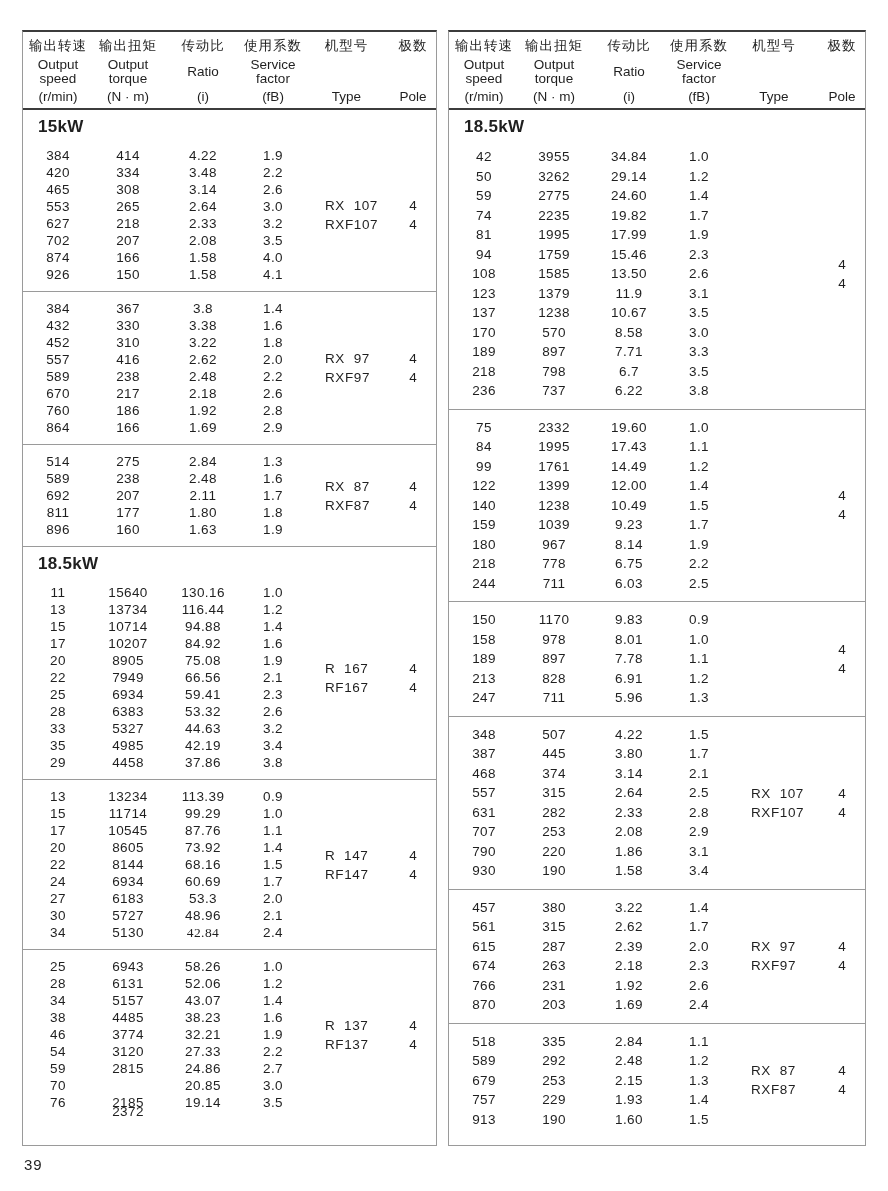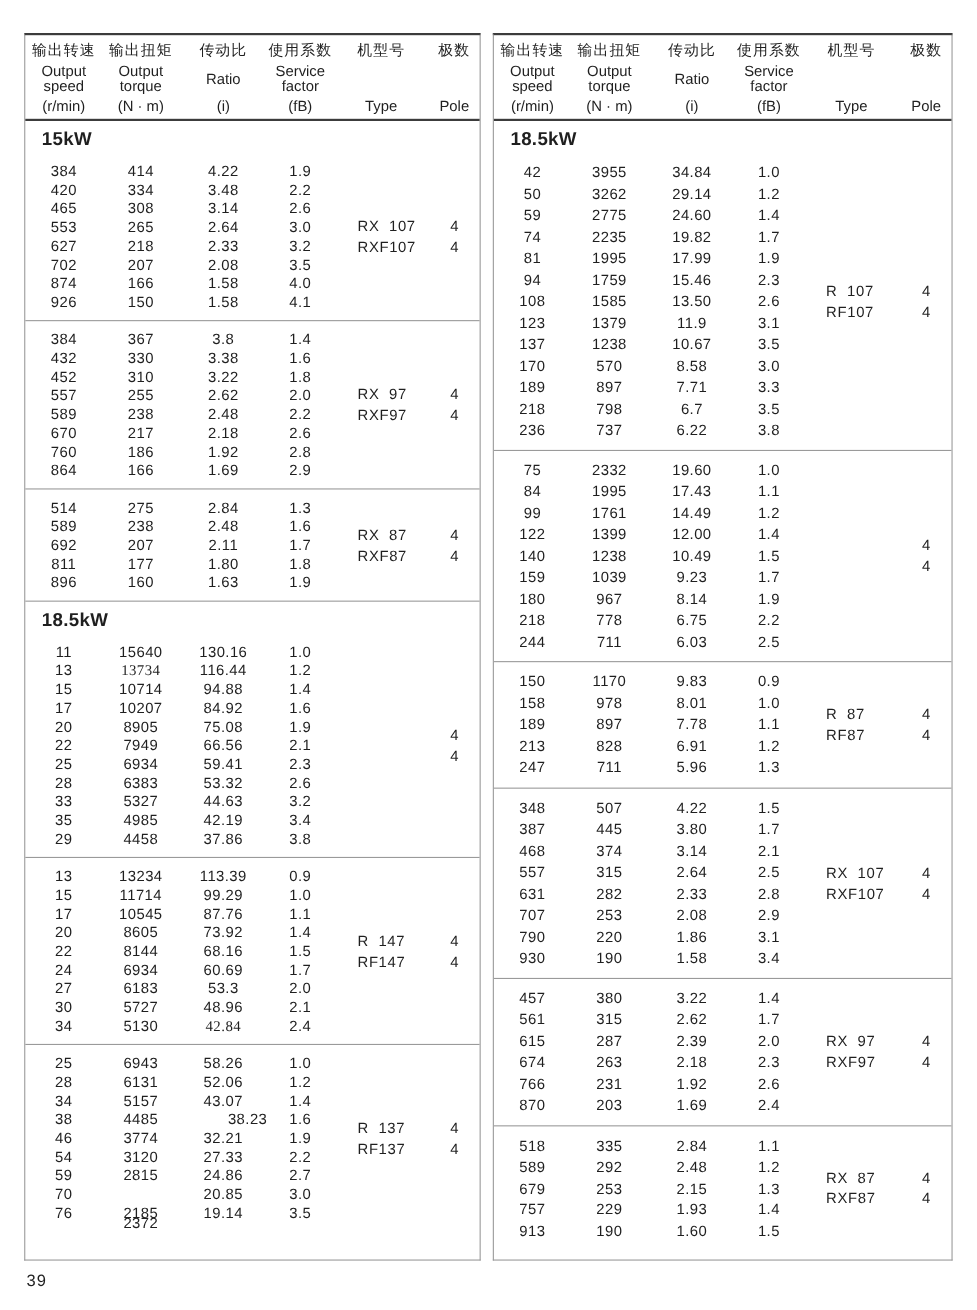--- a/index.html
+++ b/index.html
@@ -165,21 +165,21 @@
           <div class="cell" style="grid-area: 1 / 4;">1.4</div>
           <div class="cell" style="grid-area: 2 / 1;">432</div>
           <div class="cell" style="grid-area: 2 / 2;">330</div>
           <div class="cell" style="grid-area: 2 / 3;">3.38</div>
           <div class="cell" style="grid-area: 2 / 4;">1.6</div>
           <div class="cell" style="grid-area: 3 / 1;">452</div>
           <div class="cell" style="grid-area: 3 / 2;">310</div>
           <div class="cell" style="grid-area: 3 / 3;">3.22</div>
           <div class="cell" style="grid-area: 3 / 4;">1.8</div>
           <div class="cell" style="grid-area: 4 / 1;">557</div>
-          <div class="cell" style="grid-area: 4 / 2;">255</div>
+          <div class="cell" style="grid-area: 4 / 2;">416</div>
           <div class="cell" style="grid-area: 4 / 3;">2.62</div>
           <div class="cell" style="grid-area: 4 / 4;">2.0</div>
           <div class="cell" style="grid-area: 5 / 1;">589</div>
           <div class="cell" style="grid-area: 5 / 2;">238</div>
           <div class="cell" style="grid-area: 5 / 3;">2.48</div>
           <div class="cell" style="grid-area: 5 / 4;">2.2</div>
           <div class="cell" style="grid-area: 6 / 1;">670</div>
           <div class="cell" style="grid-area: 6 / 2;">217</div>
           <div class="cell" style="grid-area: 6 / 3;">2.18</div>
           <div class="cell" style="grid-area: 6 / 4;">2.6</div>
@@ -226,21 +226,21 @@
         </div>
       </div>
       <div class="section">
         <div class="section-title">18.5kW</div>
         <div class="block" style="grid-template-rows: repeat(11, var(--rh));">
           <div class="cell" style="grid-area: 1 / 1;">11</div>
           <div class="cell" style="grid-area: 1 / 2;">15640</div>
           <div class="cell" style="grid-area: 1 / 3;">130.16</div>
           <div class="cell" style="grid-area: 1 / 4;">1.0</div>
           <div class="cell" style="grid-area: 2 / 1;">13</div>
-          <div class="cell" style="grid-area: 2 / 2; font-family: Liberation Serif, serif;">13734</div>
+          <div class="cell" style="grid-area: 2 / 2;">13734</div>
           <div class="cell" style="grid-area: 2 / 3;">116.44</div>
           <div class="cell" style="grid-area: 2 / 4;">1.2</div>
           <div class="cell" style="grid-area: 3 / 1;">15</div>
           <div class="cell" style="grid-area: 3 / 2;">10714</div>
           <div class="cell" style="grid-area: 3 / 3;">94.88</div>
           <div class="cell" style="grid-area: 3 / 4;">1.4</div>
           <div class="cell" style="grid-area: 4 / 1;">17</div>
           <div class="cell" style="grid-area: 4 / 2;">10207</div>
           <div class="cell" style="grid-area: 4 / 3;">84.92</div>
           <div class="cell" style="grid-area: 4 / 4;">1.6</div>
@@ -265,20 +265,21 @@
           <div class="cell" style="grid-area: 9 / 3;">44.63</div>
           <div class="cell" style="grid-area: 9 / 4;">3.2</div>
           <div class="cell" style="grid-area: 10 / 1;">35</div>
           <div class="cell" style="grid-area: 10 / 2;">4985</div>
           <div class="cell" style="grid-area: 10 / 3;">42.19</div>
           <div class="cell" style="grid-area: 10 / 4;">3.4</div>
           <div class="cell" style="grid-area: 11 / 1;">29</div>
           <div class="cell" style="grid-area: 11 / 2;">4458</div>
           <div class="cell" style="grid-area: 11 / 3;">37.86</div>
           <div class="cell" style="grid-area: 11 / 4;">3.8</div>
+          <div class="type-cell" style="grid-area: 1 / 5 / 12;"><div>R  167</div><div>RF167</div></div>
           <div class="pole-cell" style="grid-area: 1 / 6 / 12;">
             <div>4</div>
             <div>4</div>
           </div>
         </div>
         <div class="block" style="grid-template-rows: repeat(9, var(--rh));">
           <div class="cell" style="grid-area: 1 / 1;">13</div>
           <div class="cell" style="grid-area: 1 / 2;">13234</div>
           <div class="cell" style="grid-area: 1 / 3;">113.39</div>
           <div class="cell" style="grid-area: 1 / 4;">0.9</div>
@@ -328,21 +329,21 @@
           <div class="cell" style="grid-area: 2 / 1;">28</div>
           <div class="cell" style="grid-area: 2 / 2;">6131</div>
           <div class="cell" style="grid-area: 2 / 3;">52.06</div>
           <div class="cell" style="grid-area: 2 / 4;">1.2</div>
           <div class="cell" style="grid-area: 3 / 1;">34</div>
           <div class="cell" style="grid-area: 3 / 2;">5157</div>
           <div class="cell" style="grid-area: 3 / 3;">43.07</div>
           <div class="cell" style="grid-area: 3 / 4;">1.4</div>
           <div class="cell" style="grid-area: 4 / 1;">38</div>
           <div class="cell" style="grid-area: 4 / 2;">4485</div>
-          <div class="cell" style="grid-area: 4 / 3; text-align: right;">38.23</div>
+          <div class="cell" style="grid-area: 4 / 3;">38.23</div>
           <div class="cell" style="grid-area: 4 / 4;">1.6</div>
           <div class="cell" style="grid-area: 5 / 1;">46</div>
           <div class="cell" style="grid-area: 5 / 2;">3774</div>
           <div class="cell" style="grid-area: 5 / 3;">32.21</div>
           <div class="cell" style="grid-area: 5 / 4;">1.9</div>
           <div class="cell" style="grid-area: 6 / 1;">54</div>
           <div class="cell" style="grid-area: 6 / 2;">3120</div>
           <div class="cell" style="grid-area: 6 / 3;">27.33</div>
           <div class="cell" style="grid-area: 6 / 4;">2.2</div>
           <div class="cell" style="grid-area: 7 / 1;">59</div>
@@ -457,21 +458,20 @@
           <div class="cell" style="grid-area: 11 / 3;">7.71</div>
           <div class="cell" style="grid-area: 11 / 4;">3.3</div>
           <div class="cell" style="grid-area: 12 / 1;">218</div>
           <div class="cell" style="grid-area: 12 / 2;">798</div>
           <div class="cell" style="grid-area: 12 / 3;">6.7</div>
           <div class="cell" style="grid-area: 12 / 4;">3.5</div>
           <div class="cell" style="grid-area: 13 / 1;">236</div>
           <div class="cell" style="grid-area: 13 / 2;">737</div>
           <div class="cell" style="grid-area: 13 / 3;">6.22</div>
           <div class="cell" style="grid-area: 13 / 4;">3.8</div>
-          <div class="type-cell" style="grid-area: 1 / 5 / 14;"><div>R  107</div><div>RF107</div></div>
           <div class="pole-cell" style="grid-area: 1 / 6 / 14;">
             <div>4</div>
             <div>4</div>
           </div>
         </div>
         <div class="block" style="grid-template-rows: repeat(9, var(--rh));">
           <div class="cell" style="grid-area: 1 / 1;">75</div>
           <div class="cell" style="grid-area: 1 / 2;">2332</div>
           <div class="cell" style="grid-area: 1 / 3;">19.60</div>
           <div class="cell" style="grid-area: 1 / 4;">1.0</div>
@@ -526,21 +526,20 @@
           <div class="cell" style="grid-area: 3 / 3;">7.78</div>
           <div class="cell" style="grid-area: 3 / 4;">1.1</div>
           <div class="cell" style="grid-area: 4 / 1;">213</div>
           <div class="cell" style="grid-area: 4 / 2;">828</div>
           <div class="cell" style="grid-area: 4 / 3;">6.91</div>
           <div class="cell" style="grid-area: 4 / 4;">1.2</div>
           <div class="cell" style="grid-area: 5 / 1;">247</div>
           <div class="cell" style="grid-area: 5 / 2;">711</div>
           <div class="cell" style="grid-area: 5 / 3;">5.96</div>
           <div class="cell" style="grid-area: 5 / 4;">1.3</div>
-          <div class="type-cell" style="grid-area: 1 / 5 / 6;"><div>R  87</div><div>RF87</div></div>
           <div class="pole-cell" style="grid-area: 1 / 6 / 6;">
             <div>4</div>
             <div>4</div>
           </div>
         </div>
         <div class="block" style="grid-template-rows: repeat(8, var(--rh));">
           <div class="cell" style="grid-area: 1 / 1;">348</div>
           <div class="cell" style="grid-area: 1 / 2;">507</div>
           <div class="cell" style="grid-area: 1 / 3;">4.22</div>
           <div class="cell" style="grid-area: 1 / 4;">1.5</div>

